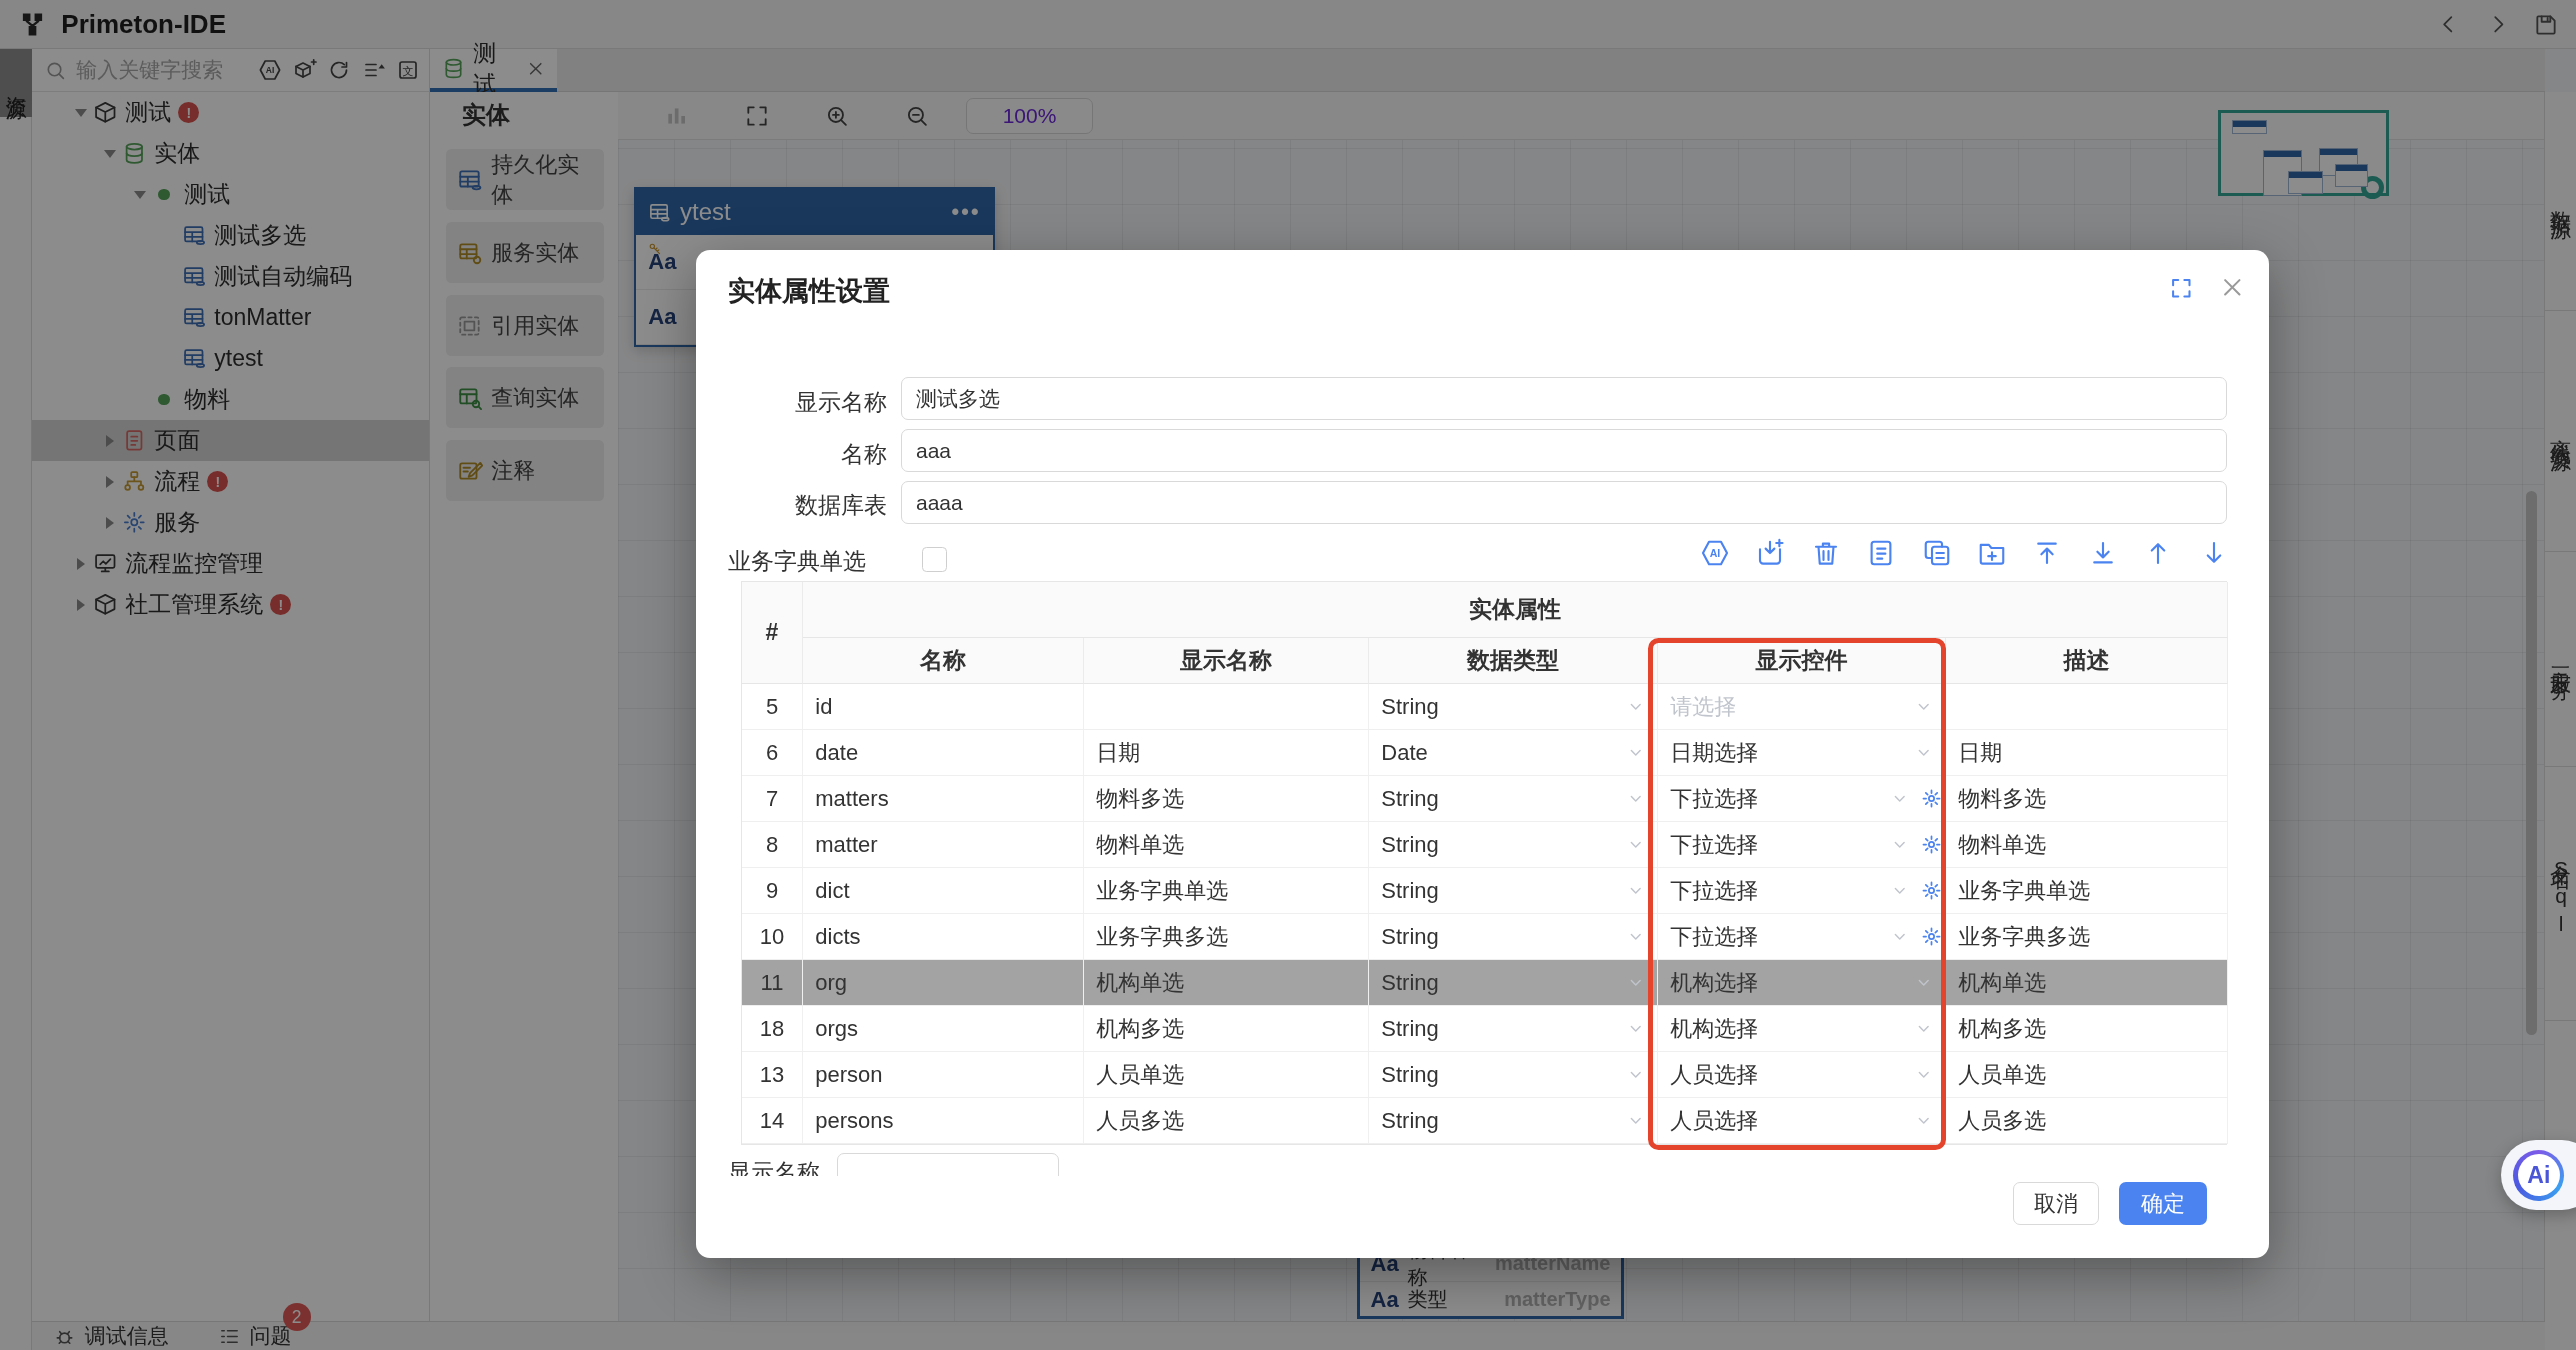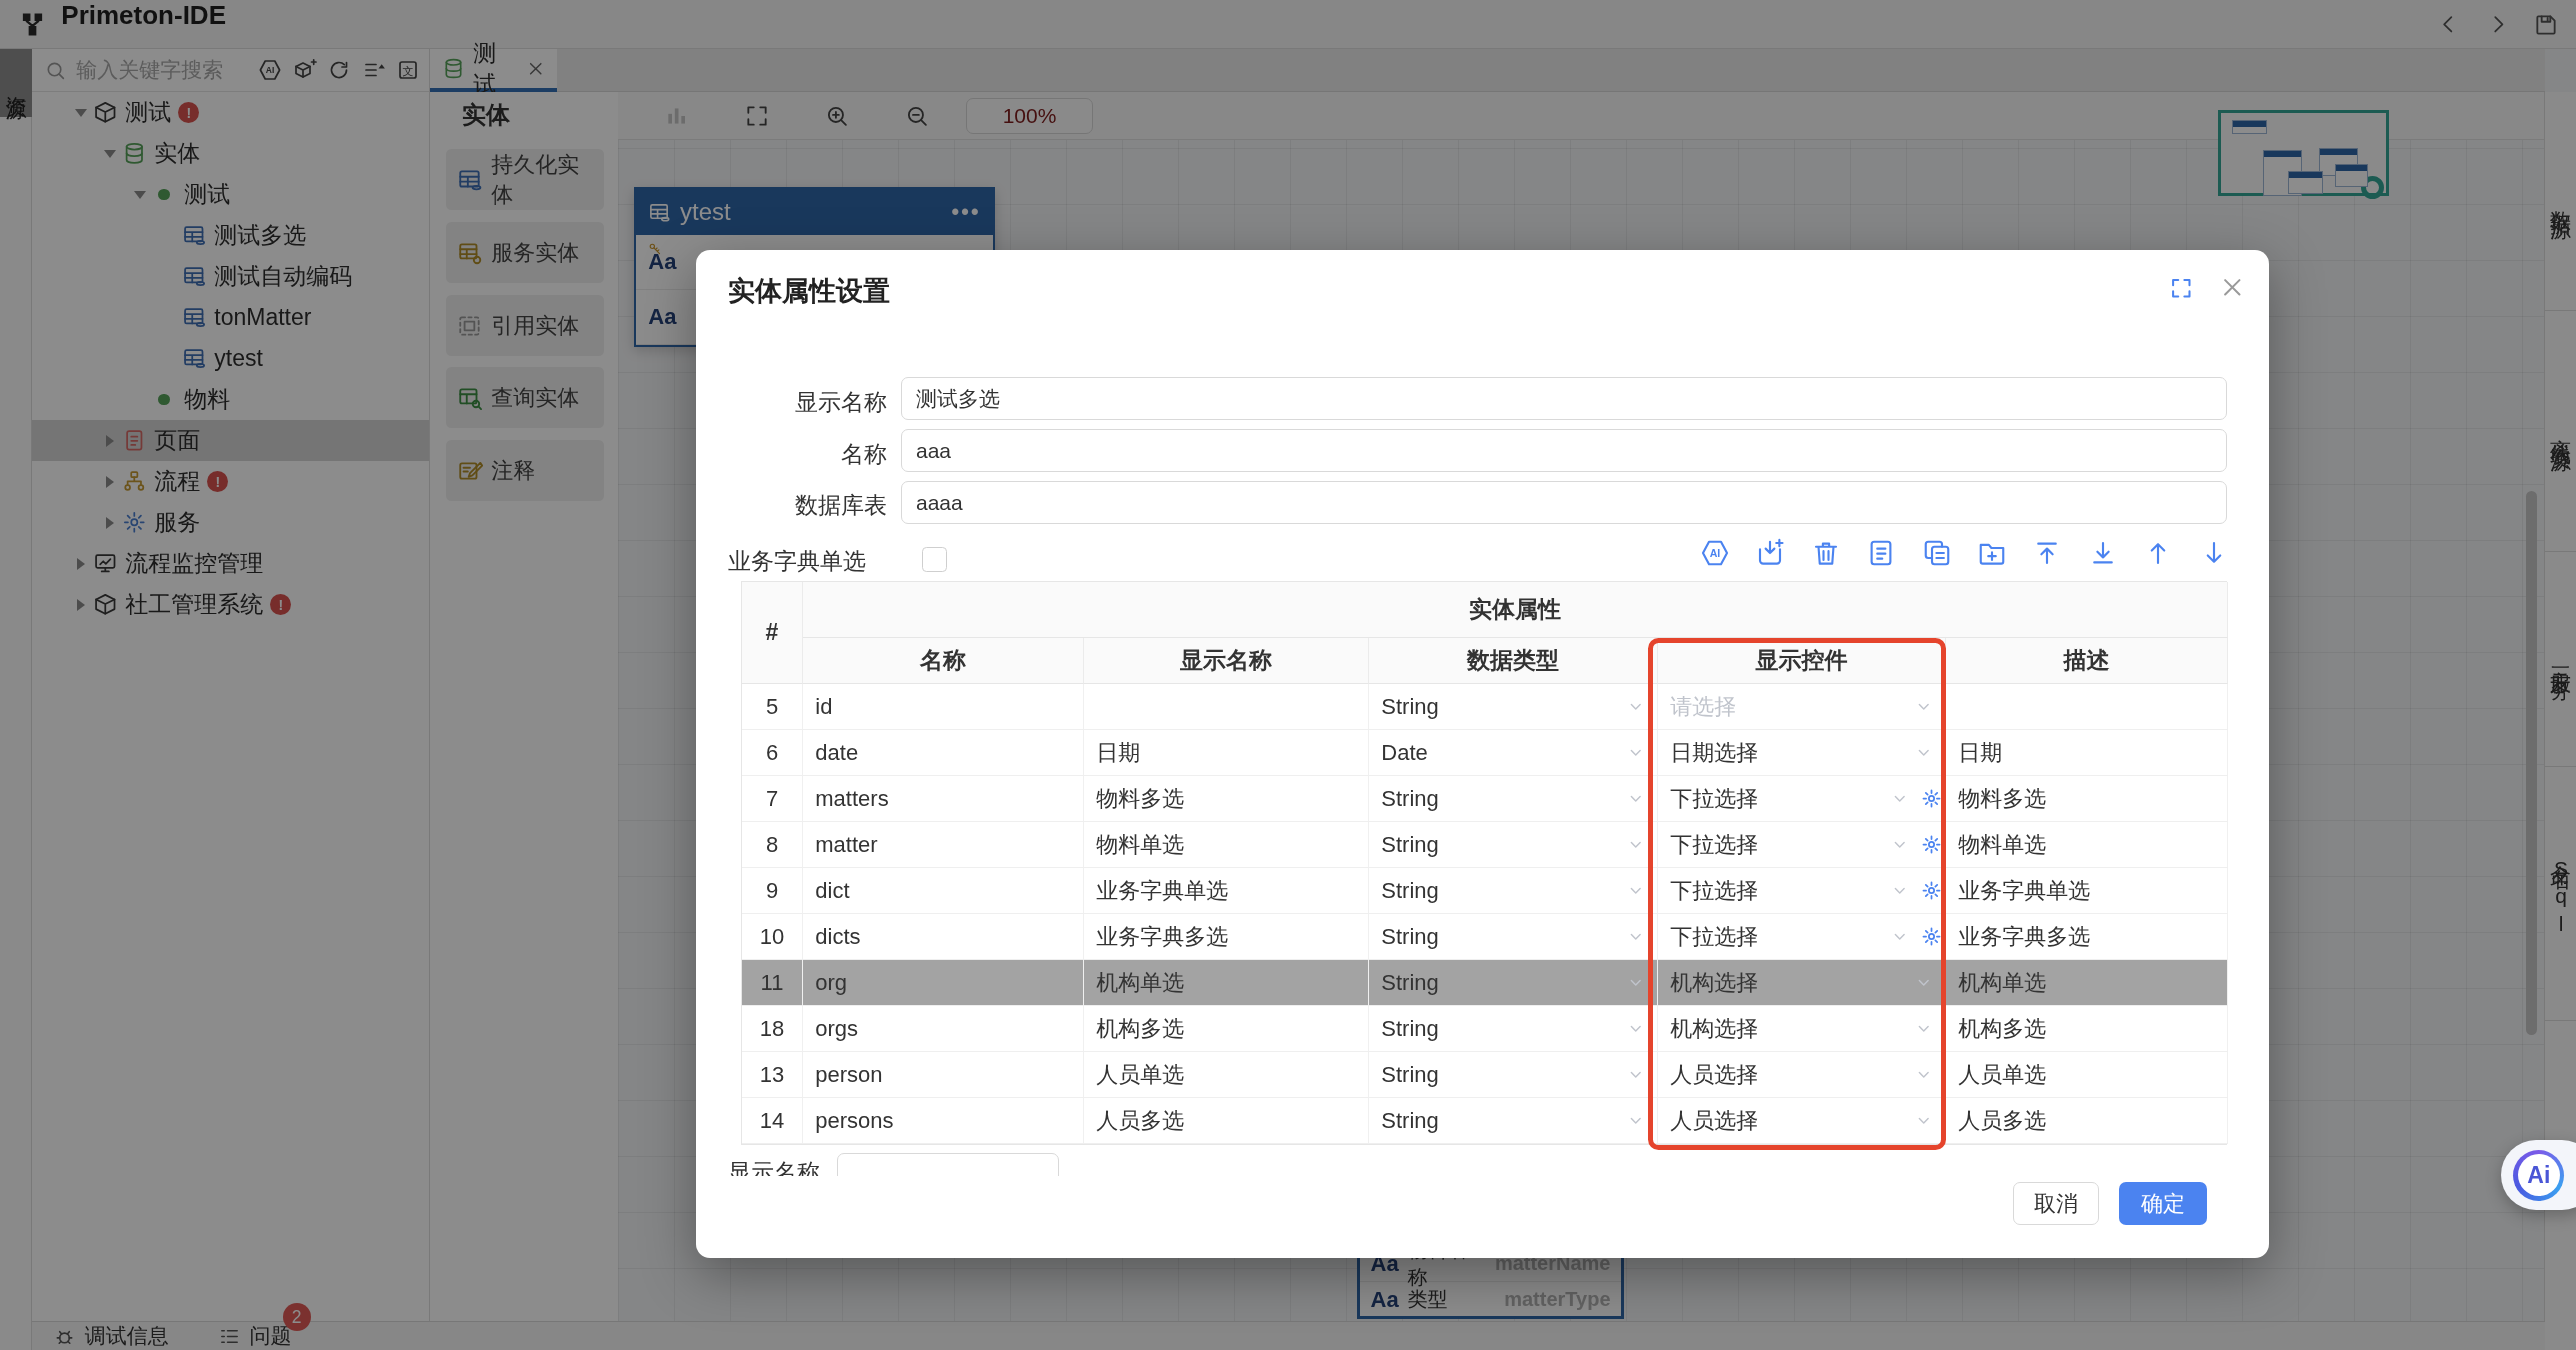--- a/index.html
+++ b/index.html
@@ -1,19 +1,19 @@
 <!DOCTYPE html>
 <html style="font-size:14px"><head>
 <meta charset="utf-8">
 <style>
   html,body{margin:0;padding:0;background:#666;}
   *{box-sizing:border-box;font-family:"Liberation Sans","DejaVu Sans",sans-serif;}
   #screen{position:relative;width:2576px;height:1350px;background:#f3f4f6;overflow:hidden;}
   .abs{position:absolute;}
-  .flex{display:flex;}
+  .flex{display:flex;align-items:center;}
   .icon{display:inline-flex;align-items:center;justify-content:center;line-height:0;}
   svg{display:block;}
 
   
   #topbar{left:0;top:0;width:2576px;height:49px;background:#f6f6f6;border-bottom:0.9px solid #dcdcdc;}
   #app-title{font-size:26px;font-weight:600;color:#1f1f1f;margin-left:12.3px;}
   .topbar-right{position:absolute;right:17.5px;top:0;height:49px;display:flex;align-items:center;gap:23px;color:#555;}
 
   
   #activitybar{left:0;top:49px;width:32px;height:1301px;background:#fbfbfb;border-right:0.9px solid #dcdcdc;}
@@ -43,21 +43,21 @@
   
   #palette{left:430px;top:92px;width:189px;height:1229px;background:#ffffff;border-right:0.9px solid #dcdcdc;}
   #palette-header{position:absolute;left:32px;top:7px;font-size:24px;font-weight:bold;color:#333;}
   .pal-item{position:absolute;left:16px;width:158px;height:61px;background:#efefef;border-radius:5.3px;display:flex;align-items:center;padding:0 10.5px;gap:8.8px;font-size:22px;color:#444;}
 
   
   #canvas{left:618px;top:92px;width:1926px;height:1258px;background:#f3f4f6;
     background-image:linear-gradient(#00000010 0.9px,transparent 0.9px),linear-gradient(90deg,#00000010 0.9px,transparent 0.9px);
     background-size:56px 56px;}
   #canvas-toolbar{position:absolute;left:0;top:0;width:1926px;height:48px;background:#f8f8f8;border-bottom:0.9px solid #e0e0e0;display:flex;align-items:center;}
-  #zoom-btn{position:absolute;left:348px;top:6.1px;width:127px;height:36px;border:0.9px solid #d8d8d8;border-radius:7px;background:#fbfbfb;font-size:21px;color:#7f1d1d;display:flex;align-items:center;justify-content:center;}
+  #zoom-btn{position:absolute;left:348px;top:6.1px;width:127px;height:36px;border:0.9px solid #d8d8d8;border-radius:7px;background:#fbfbfb;font-size:21px;color:#6d28d9;display:flex;align-items:center;justify-content:center;}
   #scroll-thumb{position:absolute;right:7px;top:399px;width:11.4px;height:544px;border-radius:6.1px;background:#c6c6c6;}
 
   
   #entity-card{position:absolute;left:16px;top:95px;width:361px;height:160px;background:#ffffff;border:2.6px solid #2f66a8;box-shadow:0 3.5px 12.3px rgba(0,0,0,.18);}
   #entity-card .card-head{height:46px;background:#2f66a8;color:#fff;display:flex;align-items:center;padding:0 12.3px;gap:8.8px;font-size:24px;}
   #entity-card .card-menu{margin-left:auto;font-size:23px;letter-spacing:1.8px;}
   .card-row{height:55px;border-bottom:0.9px solid #ececec;display:flex;align-items:center;padding:0 12.3px;position:relative;}
   .aa{font-size:22px;font-weight:bold;color:#25427a;}
   .key-ico{position:absolute;left:10.5px;top:6.1px;}
 

